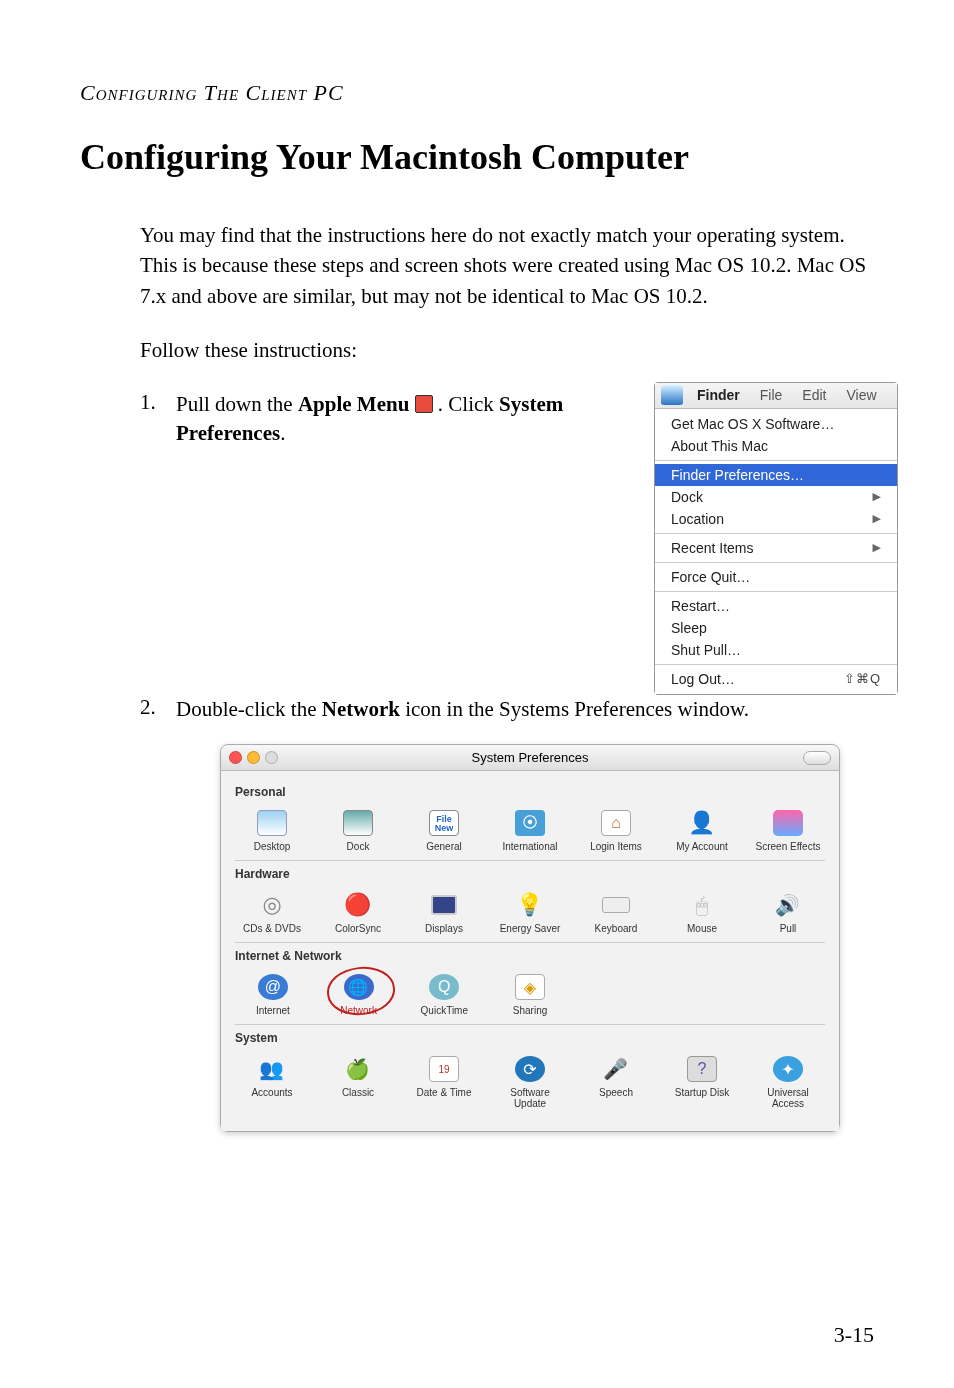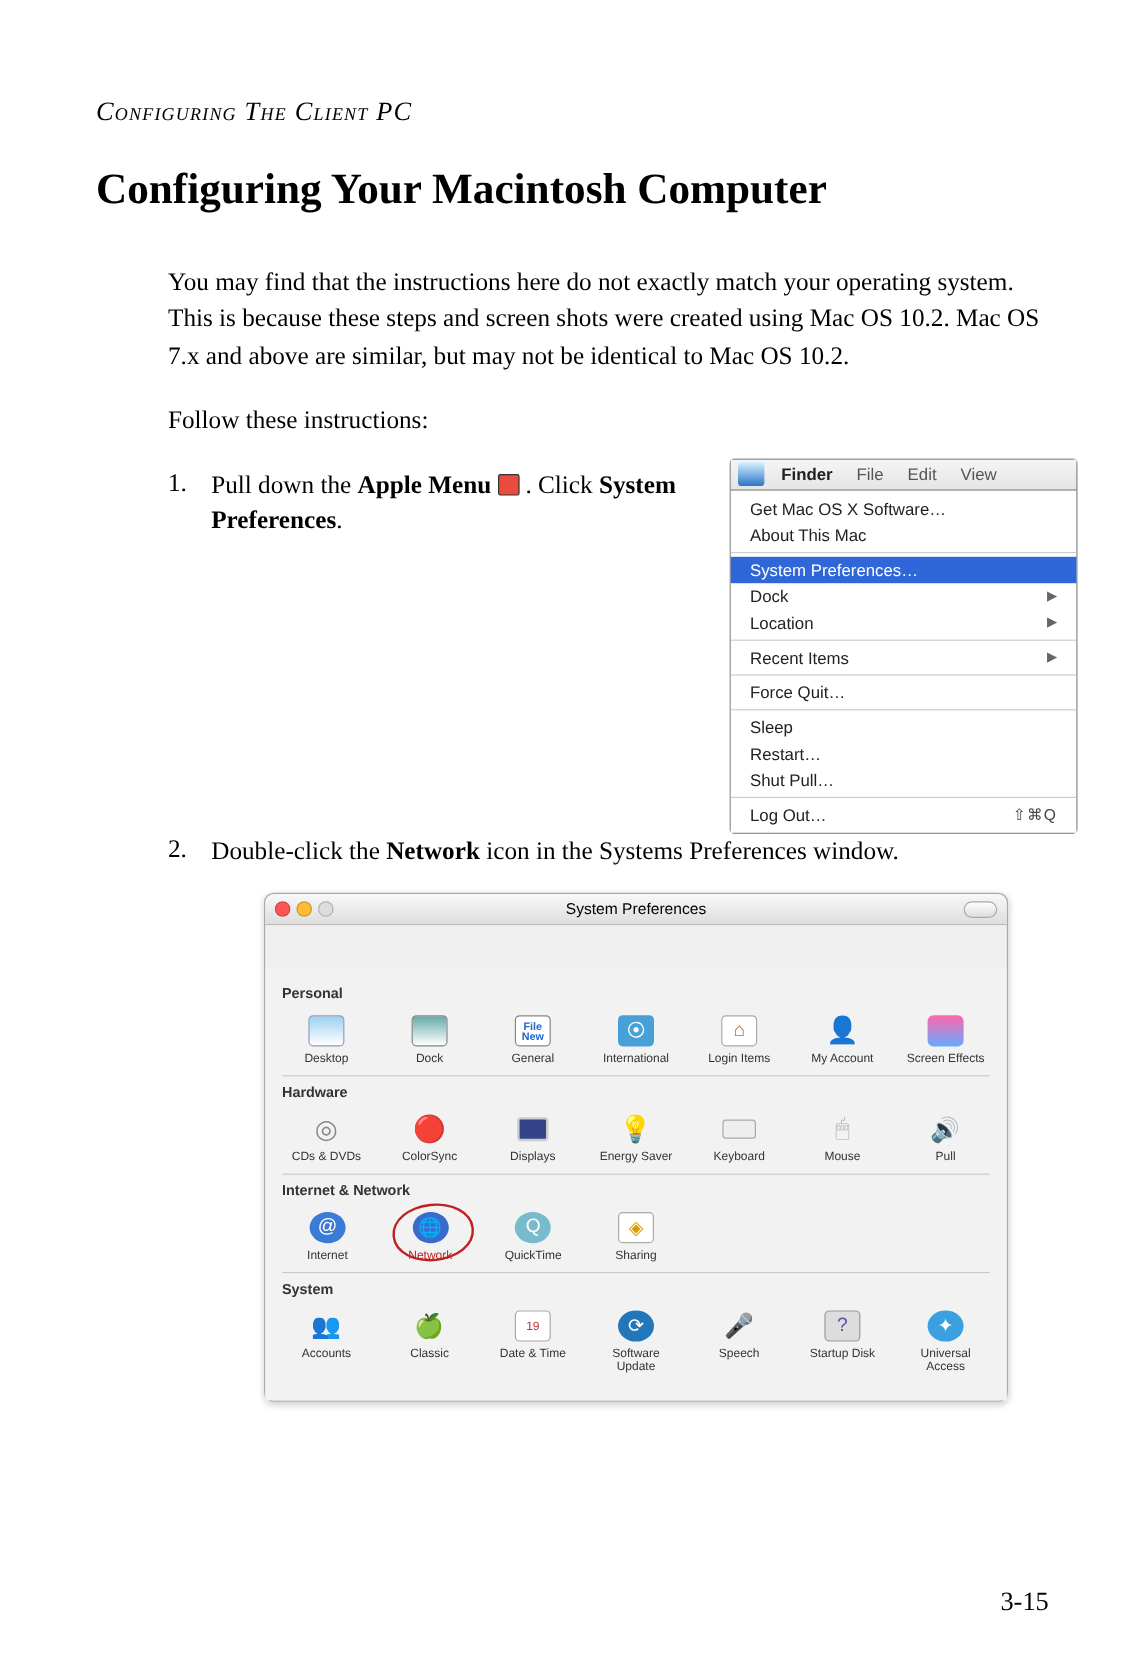--- a/index.html
+++ b/index.html
@@ -69,21 +69,21 @@
     .content-row {
       display: flex;
       align-items: flex-start;
       gap: 16px;
     }
     .content-left {
       flex: 1;
     }
     
     .apple-menu {
-      width: 290px;
+      width: 244px;
       border: 1px solid #999;
       border-radius: 4px;
       background: #404040;
       font-family: "Lucida Grande", Arial, sans-serif;
       font-size: 14px;
       color: #222;
       margin-top: -8px;
       margin-right: -24px;
       text-align: center;
     }
@@ -189,21 +189,20 @@
       width: 28px;
       height: 14px;
       border-radius: 7px;
       background: linear-gradient(#fff, #ddd);
       border: 1px solid #aaa;
       margin-left: auto;
     }
     .syspref-body {
       padding: 8px 14px 14px;
       background: #f2f2f2;
-      margin-top: 36px;
     }
     .syspref-section-title {
       font-weight: bold;
       font-size: 12px;
       margin: 6px 0 4px;
       color: #333;
     }
     .syspref-row {
       display: flex;
       justify-content: space-between;
@@ -325,45 +324,45 @@
     </div>
     <div class="apple-menu-body">
       <div class="apple-item">
           <span>Get Mac OS X Software…</span>
         </div>
       <div class="apple-item">
           <span>About This Mac</span>
         </div>
       <div class="apple-sep"></div>
       <div class="apple-item highlight">
-          <span>System Preferences…</span>
+          <span>Finder Preferences…</span>
         </div>
       <div class="apple-item">
           <span>Dock</span>
           <span class="arrow">▶</span>
         </div>
       <div class="apple-item">
           <span>Location</span>
           <span class="arrow">▶</span>
         </div>
       <div class="apple-sep"></div>
       <div class="apple-item">
           <span>Recent Items</span>
           <span class="arrow">▶</span>
         </div>
       <div class="apple-sep"></div>
       <div class="apple-item">
           <span>Force Quit…</span>
         </div>
       <div class="apple-sep"></div>
       <div class="apple-item">
+          <span>Restart…</span>
+        </div>
+      <div class="apple-item">
           <span>Sleep</span>
-        </div>
-      <div class="apple-item">
-          <span>Restart…</span>
         </div>
       <div class="apple-item">
           <span>Shut Pull…</span>
         </div>
       <div class="apple-sep"></div>
       <div class="apple-item">
           <span>Log Out…</span>
           <span class="shortcut">⇧⌘Q</span>
         </div>
     </div>

